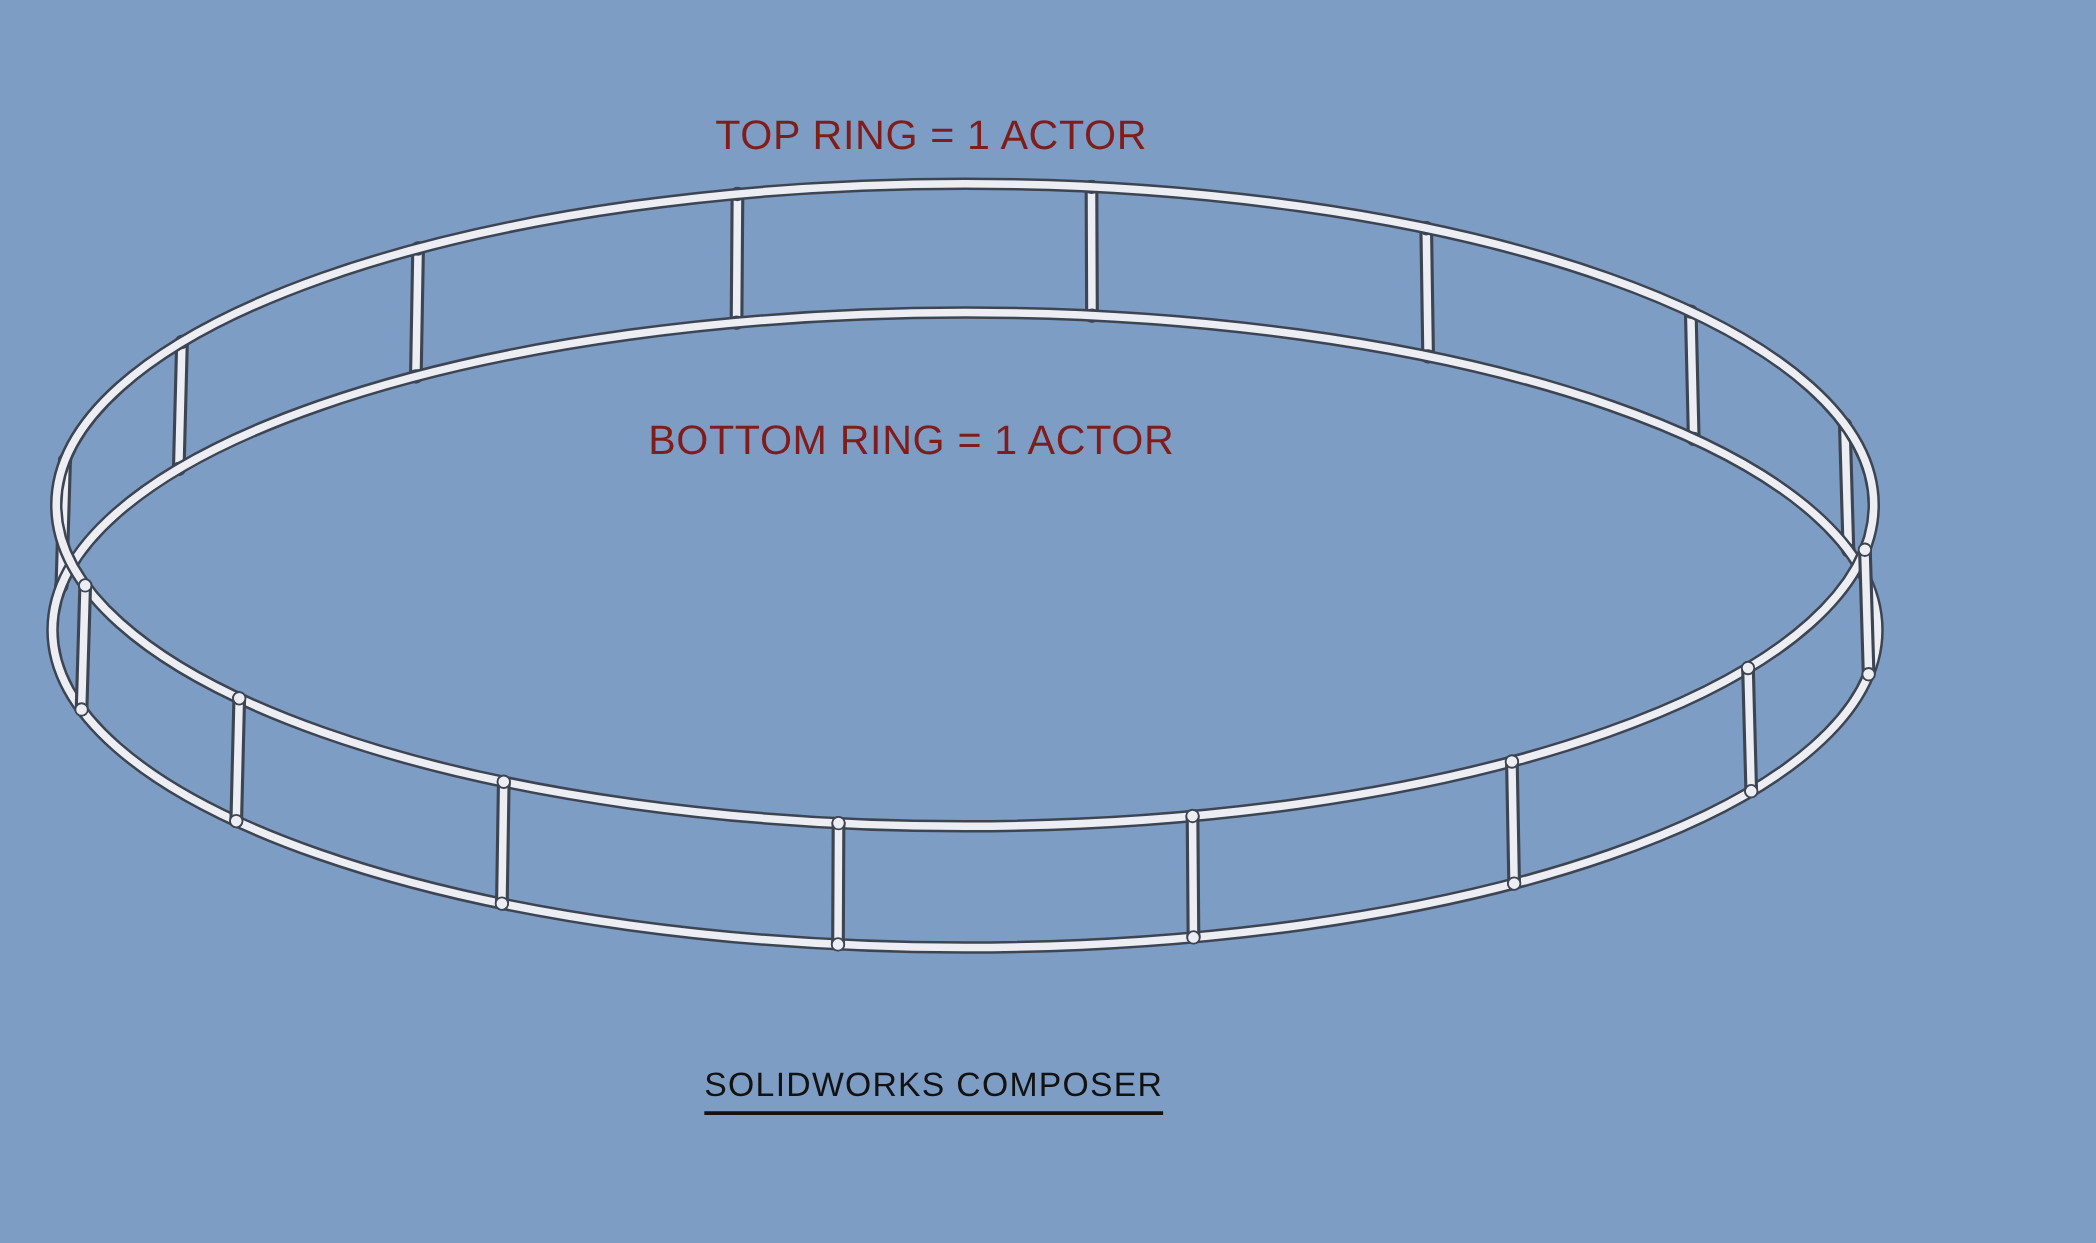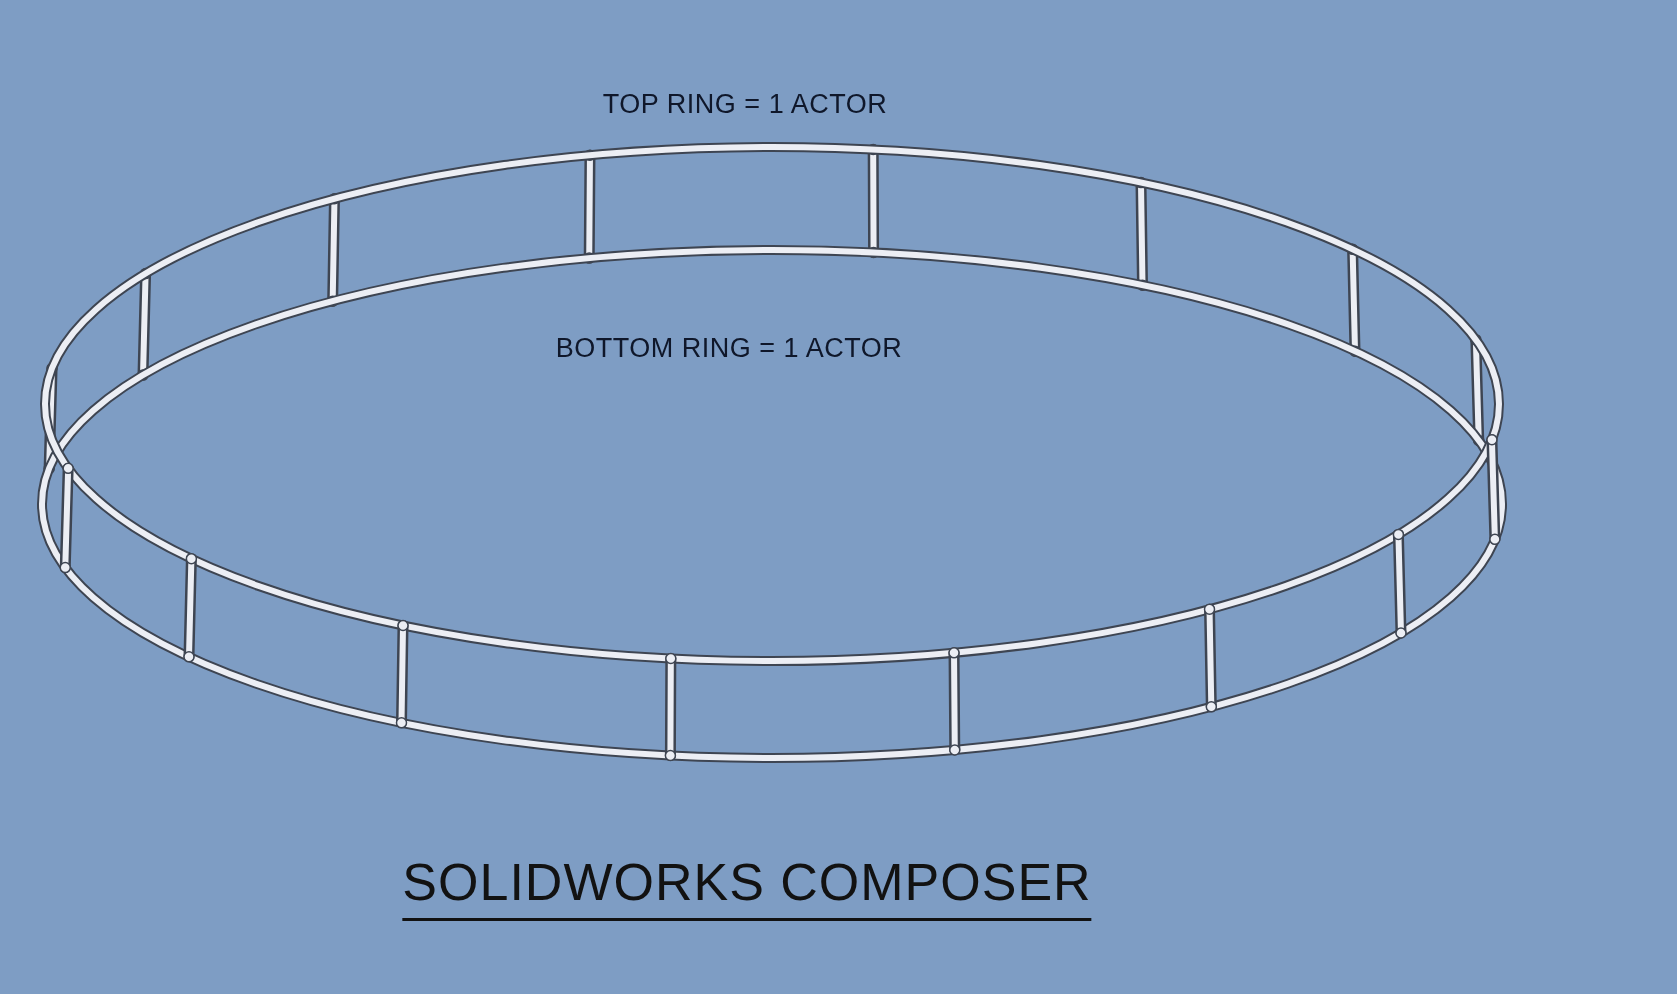--- a/index.html
+++ b/index.html
@@ -20,36 +20,36 @@
     position: absolute;
     left: 0;
     top: 0;
     width: 1677px;
     height: 994px;
   }
   .anno {
     position: absolute;
     transform: translateX(-50%);
     white-space: nowrap;
-    color: #0f172a;
-    font-size: 27px;
+    color: #7f1d1d;
+    font-size: 33px;
     letter-spacing: 0.5px;
     line-height: 1.2;
   }
   .anno-top    { left: 745px; top: 88px;  }
   .anno-bars   { left: 737px; top: 197px; }
   .anno-bottom { left: 729px; top: 332px; text-align: right; }
   .software-title {
     position: absolute;
     left: 747px;
     top: 853px;
     transform: translateX(-50%);
     white-space: nowrap;
     color: #121212;
-    font-size: 52px;
+    font-size: 27px;
     letter-spacing: 1px;
     line-height: 1.15;
     padding-bottom: 5px;
     border-bottom: 3px solid #121212;
   }
 </style>
 </head>
 <body style="background-color: rgb(126, 157, 196);">
 
 <div class="stage">

